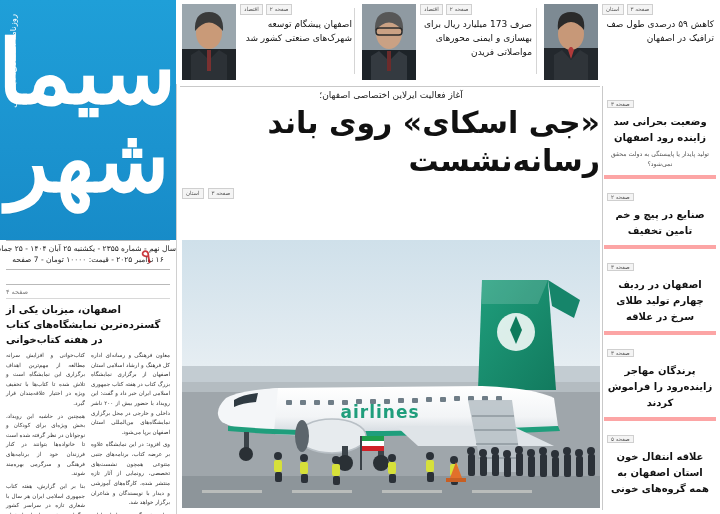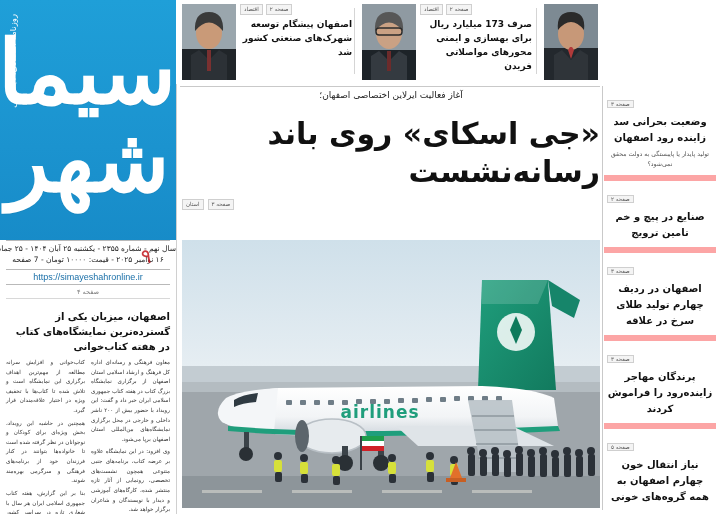--- a/index.html
+++ b/index.html
@@ -105,33 +105,33 @@
 
   
   .left-article {
     position: absolute;
     top: 288px; left: 6px;
     width: 164px;
     height: 220px;
     direction: rtl;
   }
   .la-kicker {
-    text-align: center;
+    text-align: left;
     font-size: 6.5px;
     color: #777;
     border-bottom: 1px solid #d8d8d8;
     padding-bottom: 2px;
-    margin-bottom: 10px;
+    margin-bottom: 3px;
   }
   .la-title {
     font-size: 10px;
     font-weight: bold;
     line-height: 1.5;
     color: #111;
-    text-align: right;
+    text-align: left;
     margin-bottom: 4px;
   }
   .la-body {
     font-size: 5.6px;
     line-height: 1.72;
     color: #333;
     text-align: justify;
     column-count: 2;
     column-gap: 6px;
   }
@@ -174,21 +174,21 @@
     font-size: 5.5px;
     color: #555;
     border: 1px solid #cfcfcf;
     padding: 0 3px;
     line-height: 9px;
     background: #f4f4f4;
     white-space: nowrap;
   }
   .brief .headline {
     font-size: 9px;
-    font-weight: bold;
+    font-weight: normal;
     line-height: 1.55;
     color: #111;
     text-align: right;
   }
   .vsep {
     position: absolute;
     top: 8px;
     width: 1px; height: 66px;
     background: #d5d5d5;
   }
@@ -204,21 +204,21 @@
     position: absolute;
     top: 90px; left: 182px;
     width: 418px;
     height: 420px;
     direction: rtl;
   }
   .ms-overline {
     font-size: 9px;
     color: #222;
     text-align: center;
-    margin-bottom: 15px;
+    margin-bottom: 4px;
   }
   .ms-title {
     font-size: 30px;
     font-weight: bold;
     color: #111;
     text-align: right;
     line-height: 1.28;
     letter-spacing: -0.5px;
   }
   .ms-tags {
@@ -240,21 +240,21 @@
   .rightcol {
     position: absolute;
     top: 86px; left: 604px;
     width: 112px;
     height: 424px;
     direction: rtl;
   }
   .rc-item {
     position: relative;
     padding: 5px 3px 6px 3px;
-    border-bottom: 6px solid #fca5a5;
+    border-bottom: 4px solid #fca5a5;
   }
   .rc-item:last-child { border-bottom: none; }
   .rc-tags { margin-bottom: 4px; text-align: left; }
   .rc-title {
     font-size: 10px;
     font-weight: bold;
     line-height: 1.6;
     color: #111;
     text-align: center;
   }
@@ -289,21 +289,20 @@
     <div class="masthead-logo">سیمای شهر</div>
 
     <div class="masthead-info">
       <div class="masthead-divider" style="top:0px;"></div>
       <div class="info-line" style="margin-top:3px;">سال نهم - شماره ۲۳۵۵ - یکشنبه ۲۵ آبان ۱۴۰۴ - ۲۵ جمادی الاول ۱۴۴۷</div>
       <div class="info-line">۱۶ نوامبر ۲۰۲۵ - قیمت: ۱۰۰۰۰ تومان - 7 صفحه</div>
       <div class="masthead-divider" style="top:29px;"></div>
     </div>
     <div class="red-stamp">۹</div>
 
-    <div class="masthead-url">https://simayeshahronline.ir</div>
     <div class="masthead-divider" style="top:284px;"></div>
 
     <div class="left-article">
       <div class="la-kicker">صفحه ۴</div>
       <div class="la-title">اصفهان، میزبان یکی از گسترده‌ترین نمایشگاه‌های کتاب در هفته کتاب‌خوانی</div>
       <div class="la-body">
         <p>معاون فرهنگی و رسانه‌ای اداره کل فرهنگ و ارشاد اسلامی استان اصفهان از برگزاری نمایشگاه بزرگ کتاب در هفته کتاب جمهوری اسلامی ایران خبر داد و گفت: این رویداد با حضور بیش از ۲۰۰ ناشر داخلی و خارجی در محل برگزاری نمایشگاه‌های بین‌المللی استان اصفهان برپا می‌شود.</p>
         <p>وی افزود: در این نمایشگاه علاوه بر عرضه کتاب، برنامه‌های جنبی متنوعی همچون نشست‌های تخصصی، رونمایی از آثار تازه منتشر شده، کارگاه‌های آموزشی و دیدار با نویسندگان و شاعران برگزار خواهد شد.</p>
         <p>معاون فرهنگی و رسانه‌ای اداره کل فرهنگ و ارشاد اسلامی استان اصفهان ادامه داد: ترویج فرهنگ کتاب‌خوانی و افزایش سرانه مطالعه از مهم‌ترین اهداف برگزاری این نمایشگاه است و تلاش شده تا کتاب‌ها با تخفیف ویژه در اختیار علاقه‌مندان قرار گیرد.</p>
         <p>همچنین در حاشیه این رویداد، بخش ویژه‌ای برای کودکان و نوجوانان در نظر گرفته شده است تا خانواده‌ها بتوانند در کنار فرزندان خود از برنامه‌های فرهنگی و سرگرمی بهره‌مند شوند.</p>
@@ -319,20 +318,27 @@
     <div class="brief" style="left:368px;width:170px;">
       <div class="photo">
         <svg width="54" height="76" viewBox="0 0 54 76">
           <rect width="54" height="76" fill="#7d8a93"></rect>
           <rect x="0" y="44" width="54" height="32" fill="#23282d"></rect>
           <ellipse cx="27" cy="30" rx="13" ry="16" fill="#c79878"></ellipse>
           <path d="M14 26 q13 -16 26 0 q2 -18 -13 -18 q-15 0 -13 18z" fill="#2a2a2a"></path>
           <path d="M18 46 l9 10 l9 -10 l8 5 v25 h-34 v-25z" fill="#2f3439"></path>
           <path d="M24 46 l3 9 l3 -9 l-2 -3 h-2z" fill="#b13a3a"></path>
         </svg>
+      </div>
+      <div class="txt">
+        <div class="tags">
+          <span class="tag">استان</span>
+          <span class="tag">صفحه ۳</span>
+        </div>
+        <div class="headline">کاهش ۵۹ درصدی طول صف ترافیک در اصفهان</div>
       </div>
     </div>
 
     <div class="vsep" style="left:360px;"></div>
 
     <div class="brief" style="left:186px;width:170px;">
       <div class="photo">
         <svg width="54" height="76" viewBox="0 0 54 76">
           <rect width="54" height="76" fill="#8f9aa2"></rect>
           <rect x="0" y="46" width="54" height="30" fill="#1d2328"></rect>
@@ -543,39 +549,39 @@
         <span class="tag">صفحه ۳</span>
       </div>
       <div class="rc-title">وضعیت بحرانی سد زاینده رود اصفهان</div>
       <div class="rc-sub">تولید پایدار یا پایبستگی به دولت محقق نمی‌شود؟</div>
     </div>
 
     <div class="rc-item">
       <div class="rc-tags">
         <span class="tag">صفحه ۲</span>
       </div>
-      <div class="rc-title">صنایع در پیچ و خم تامین ترویج</div>
+      <div class="rc-title">صنایع در پیچ و خم تامین تخفیف</div>
     </div>
 
     <div class="rc-item">
       <div class="rc-tags">
         <span class="tag">صفحه ۳</span>
       </div>
       <div class="rc-title">اصفهان در ردیف چهارم تولید طلای سرخ در علاقه</div>
     </div>
 
     <div class="rc-item">
       <div class="rc-tags">
         <span class="tag">صفحه ۳</span>
       </div>
       <div class="rc-title">پرندگان مهاجر زاینده‌رود را فراموش کردند</div>
     </div>
 
     <div class="rc-item">
       <div class="rc-tags">
         <span class="tag">صفحه ۵</span>
       </div>
-      <div class="rc-title">نیاز انتقال خون چهارم اصفهان به همه گروه‌های خونی</div>
+      <div class="rc-title">علاقه انتقال خون استان اصفهان به همه گروه‌های خونی</div>
     </div>
 
   </div>
 
 </div>
 
 </body></html>

